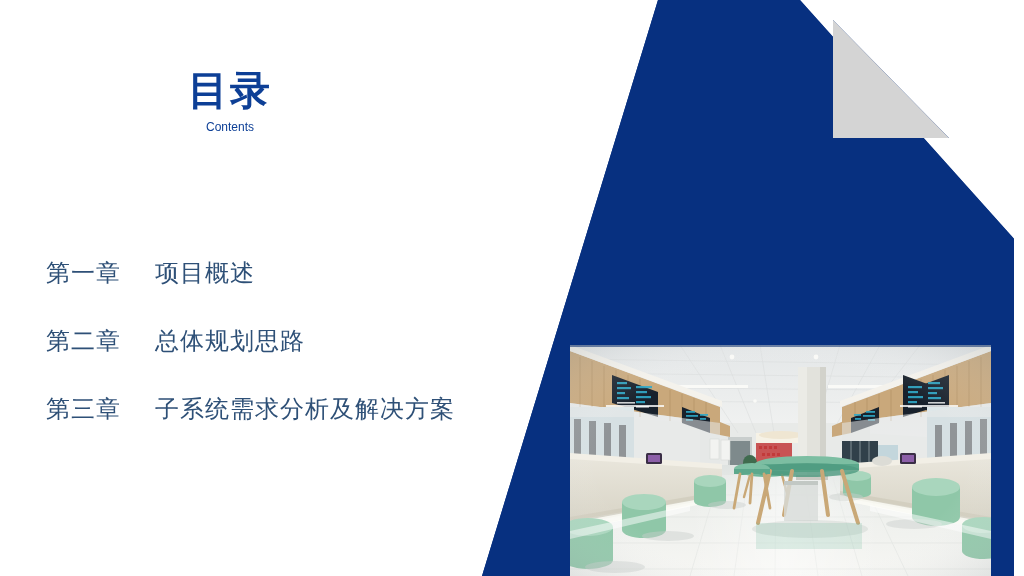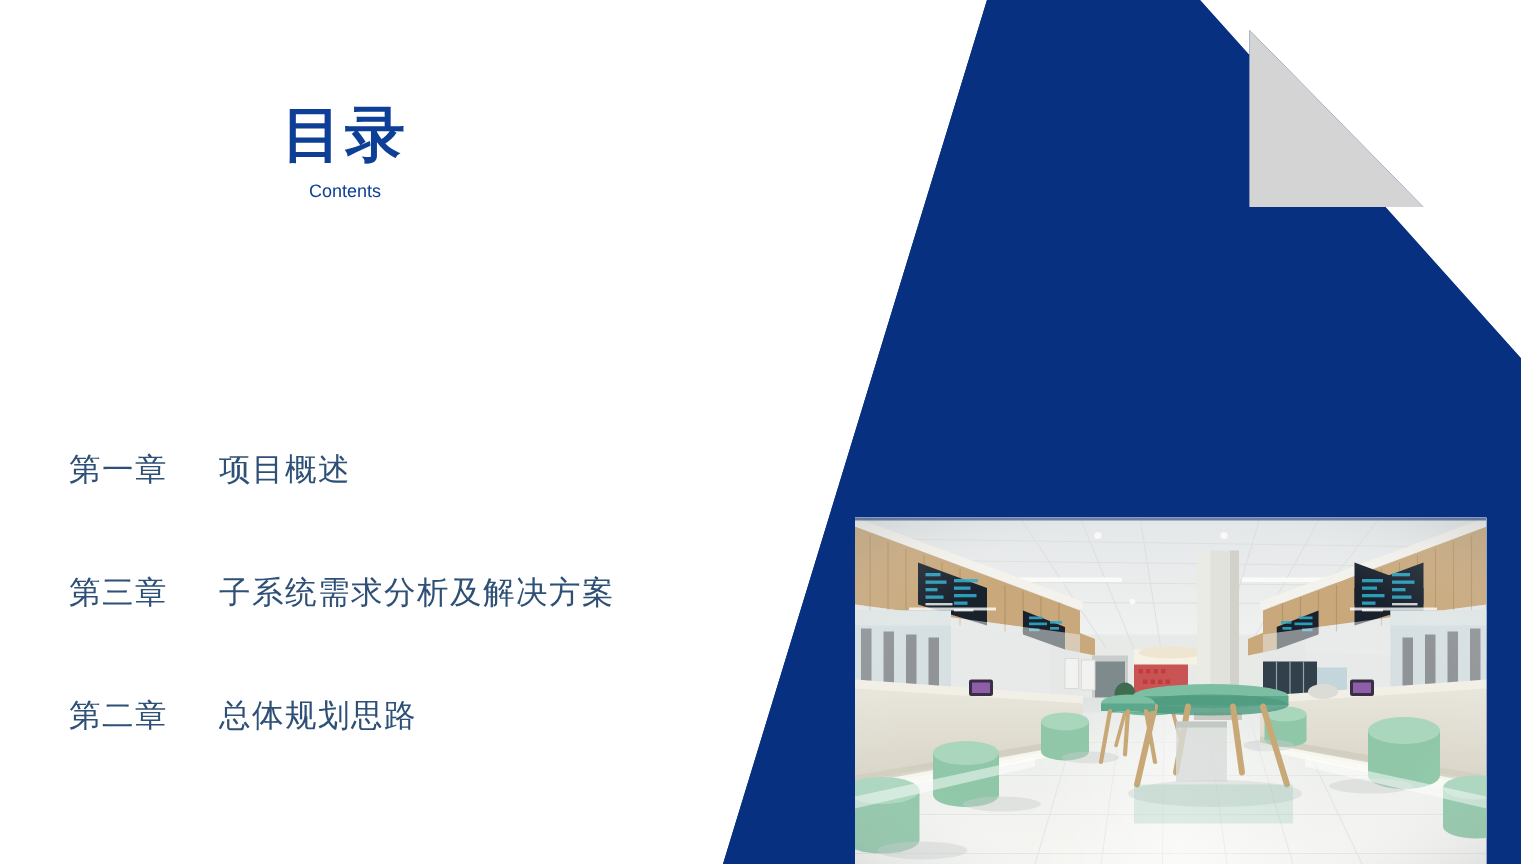--- a/index.html
+++ b/index.html
@@ -66,25 +66,24 @@
   
   #toc {
     position: absolute;
     left: 46px;
     top: 252px;
     width: 478px;
   }
   .toc-row {
     font-family: "Liberation Serif", serif;
     color: #2E5077;
-    font-size: 21px;
+    font-size: 24px;
     line-height: 42px;
     margin-bottom: 26px;
     display: block;
-    margin-top: 40px;
   }
   .toc-row:last-child { margin-bottom: 0; }
   .toc-num {
     display: inline;
     font-family: "Liberation Serif", serif;
     color: #2E5077;
     letter-spacing: 1px;
   }
   .toc-gap { display: inline-block; width: 34px; }
   .toc-text {
@@ -447,22 +446,22 @@
     <div id="title-sub">Contents</div>
   </div>
 
   <div id="toc">
 
     <div class="toc-row">
       <span class="toc-num">第一章</span><span class="toc-gap"></span><span class="toc-text">项目概述</span>
     </div>
 
     <div class="toc-row">
+      <span class="toc-num">第二章</span><span class="toc-gap"></span><span class="toc-text">总体规划思路</span>
+    </div>
+
+    <div class="toc-row">
       <span class="toc-num">第三章</span><span class="toc-gap"></span><span class="toc-text">子系统需求分析及解决方案</span>
     </div>
 
-    <div class="toc-row">
-      <span class="toc-num">第二章</span><span class="toc-gap"></span><span class="toc-text">总体规划思路</span>
-    </div>
-
   </div>
 
 </div>
 
 </body></html>

